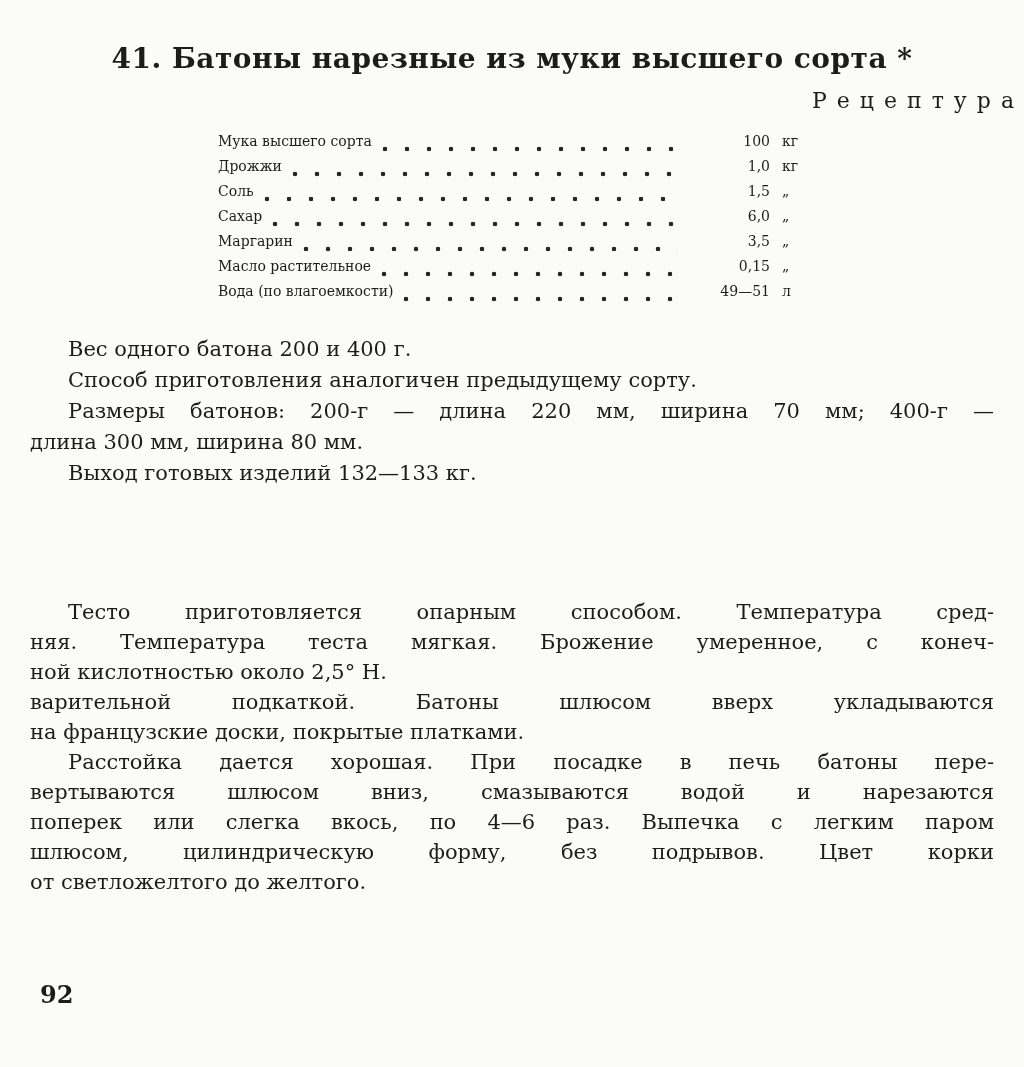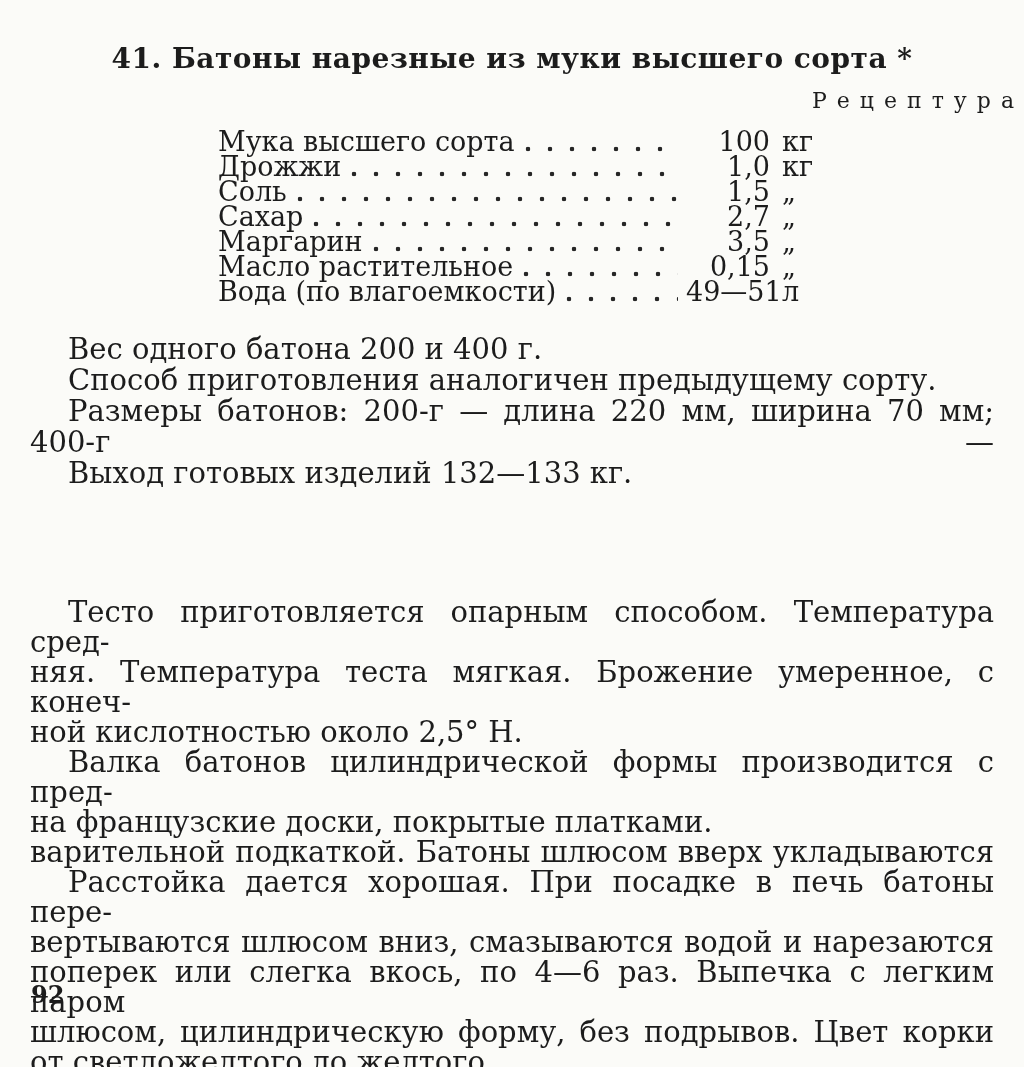--- a/index.html
+++ b/index.html
@@ -25,21 +25,21 @@
   }
   .subtitle {
     margin-top: 13px;
     text-align: right;
     font-size: 22px;
     letter-spacing: 10px;
   }
   .recipe {
     margin: 16px 0 0 218px;
     width: 608px;
-    font-size: 27px;
+    font-size: 14px;
   }
   .recipe-row {
     display: flex;
     align-items: baseline;
     line-height: 25px;
     white-space: nowrap;
   }
   .recipe-name { flex: none; }
   .leader {
     flex: 1 1 auto;
@@ -55,33 +55,33 @@
     width: 84px;
     text-align: right;
   }
   .recipe-unit {
     flex: none;
     width: 44px;
     padding-left: 12px;
   }
   .text-block {
     margin: 0 30px;
-    font-size: 29px;
+    font-size: 21px;
   }
   .summary-block   { margin-top: 30px;  line-height: 31px; }
   .production-block{ margin-top: 108px; line-height: 30px; }
   .line { text-align: left; }
   .line.indent { text-indent: 38px; }
   .line.jfull {
     text-align: justify;
     text-align-last: justify;
   }
   .page-number {
     position: absolute;
-    left: 31px;
+    left: 40px;
     bottom: 58px;
     font-size: 24px;
     font-weight: bold;
   }
 </style>
 </head>
 <body>
 
 <div class="page">
 
@@ -103,21 +103,21 @@
     </div>
     <div class="recipe-row">
       <span class="recipe-name">Соль</span>
       <span class="leader"></span>
       <span class="recipe-value">1,5</span>
       <span class="recipe-unit">„</span>
     </div>
     <div class="recipe-row">
       <span class="recipe-name">Сахар</span>
       <span class="leader"></span>
-      <span class="recipe-value">2,7</span>
+      <span class="recipe-value">6,0</span>
       <span class="recipe-unit">„</span>
     </div>
     <div class="recipe-row">
       <span class="recipe-name">Маргарин</span>
       <span class="leader"></span>
       <span class="recipe-value">3,5</span>
       <span class="recipe-unit">„</span>
     </div>
     <div class="recipe-row">
       <span class="recipe-name">Масло растительное</span>
@@ -130,31 +130,31 @@
       <span class="leader"></span>
       <span class="recipe-value">49—51</span>
       <span class="recipe-unit">л</span>
     </div>
   </div>
 
   <div class="text-block summary-block">
     <div class="line indent">Вес одного батона 200 и 400 г.</div>
     <div class="line indent">Способ приготовления аналогичен предыдущему сорту.</div>
     <div class="line indent jfull">Размеры батонов: 200-г — длина 220 мм, ширина 70 мм; 400-г —</div>
+    <div class="line">длина 300 мм, ширина 80 мм.</div>
     <div class="line indent">Выход готовых изделий 132—133 кг.</div>
   </div>
 
   <div class="text-block production-block">
     <div class="line indent jfull">Тесто приготовляется опарным способом. Температура сред-</div>
     <div class="line jfull">няя. Температура теста мягкая. Брожение умеренное, с конеч-</div>
     <div class="line">ной кислотностью около 2,5° Н.</div>
 
-    <div class="line indent jfull">Валка батонов цилиндрической формы производится с пред-</div>
+    <div class="line jfull">варительной подкаткой. Батоны шлюсом вверх укладываются</div>
     <div class="line">на французские доски, покрытые платками.</div>
-    <div class="line jfull">варительной подкаткой. Батоны шлюсом вверх укладываются</div>
 
     <div class="line indent jfull">Расстойка дается хорошая. При посадке в печь батоны пере-</div>
     <div class="line jfull">вертываются шлюсом вниз, смазываются водой и нарезаются</div>
     <div class="line jfull">поперек или слегка вкось, по 4—6 раз. Выпечка с легким паром</div>
     <div class="line jfull">шлюсом, цилиндрическую форму, без подрывов. Цвет корки</div>
     <div class="line">от светложелтого до желтого.</div>
   </div>
 
   <div class="page-number">92</div>
 

